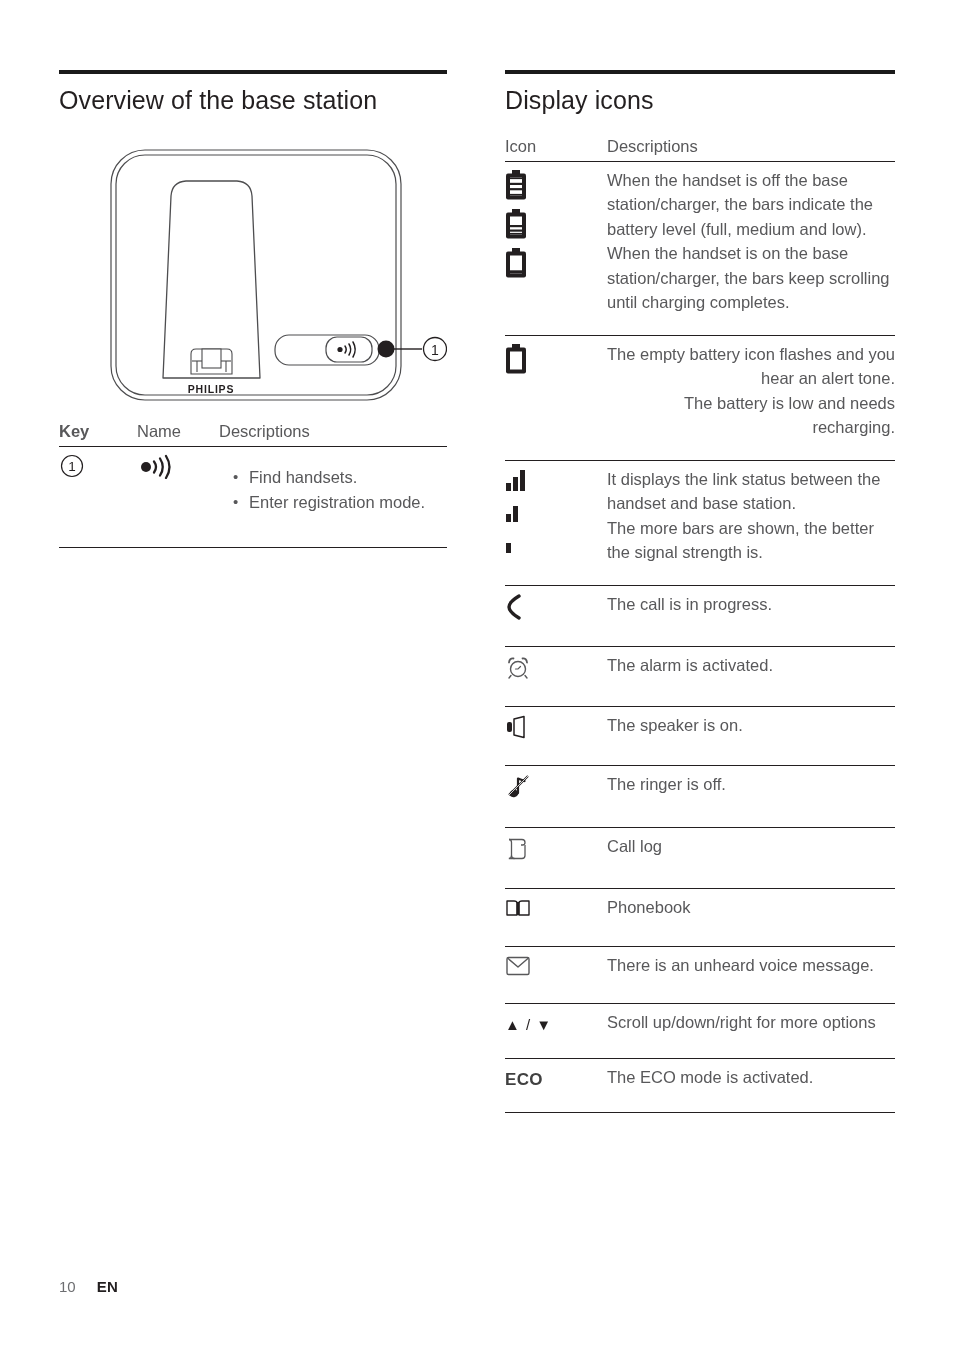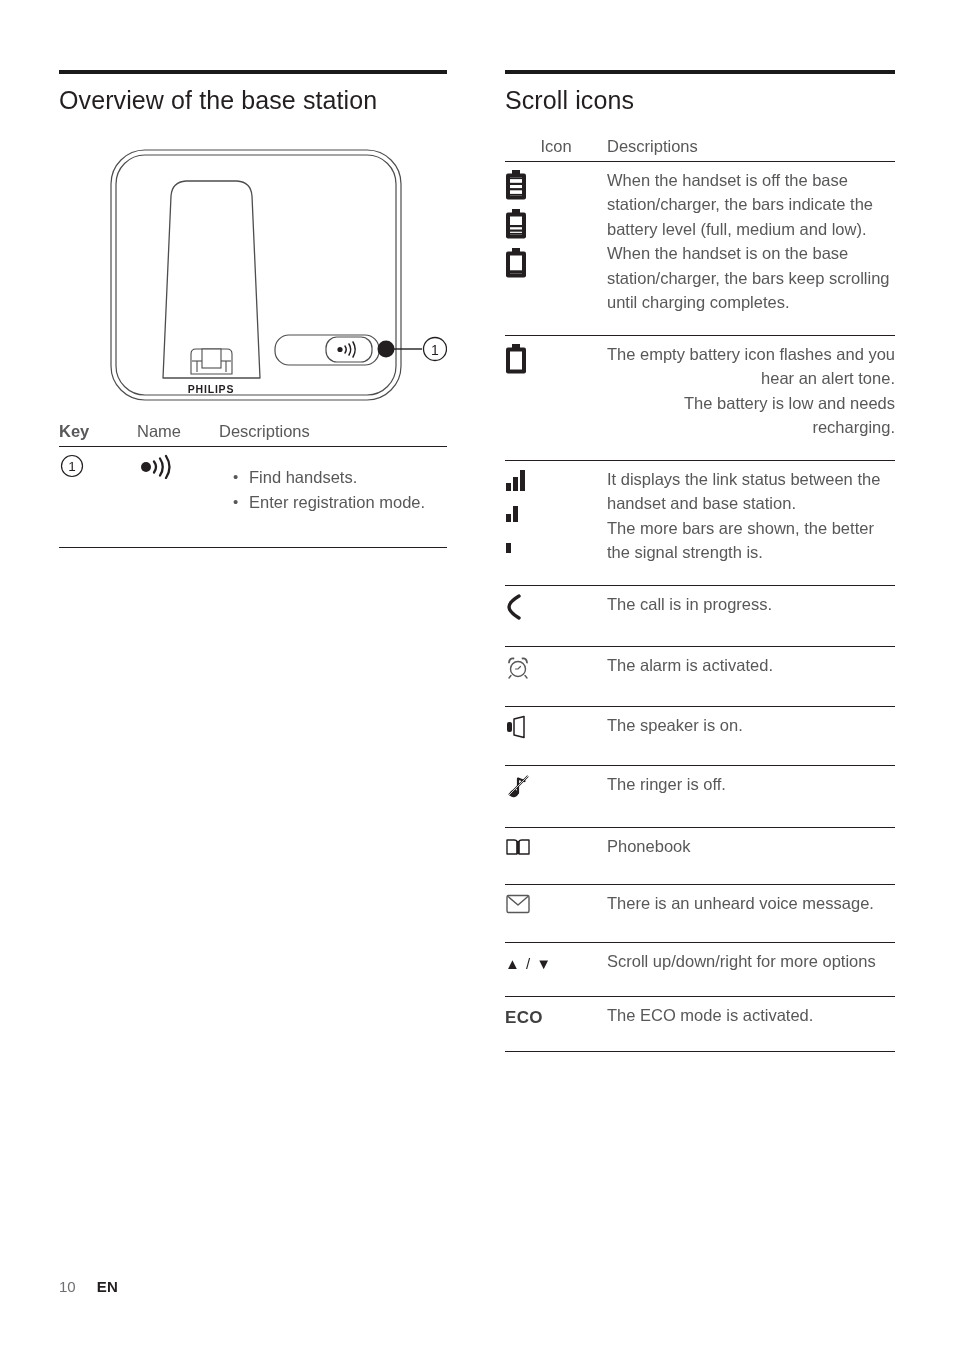--- a/index.html
+++ b/index.html
@@ -91,21 +91,21 @@
   }
   table.tbl tbody tr {
     border-bottom: 1.3px solid #231f20;
   }
 
   
   .kt .c-key  { width: 78px; font-weight: bold; }
   .kt .c-name { width: 82px; }
 
   
-  .it .c-icon { width: 102px; text-align: center; }
+  .it .c-icon { width: 102px; }
 
   .bullets {
     margin: 12px;
     padding: 0;
     list-style: none;
   }
   .bullets li {
     position: relative;
     padding-left: 18px;
     line-height: 25px;
@@ -239,21 +239,21 @@
             </ul>
           </td>
         </tr>
       </tbody>
     </table>
   </div>
 
   <div class="col-right">
 
     <div class="head-rule"></div>
-    <h1 class="head-title">Scroll icons</h1>
+    <h1 class="head-title">Display icons</h1>
 
 
     <table class="tbl it" style="margin-top:20px;">
       <thead>
         <tr>
           <th class="c-icon">Icon</th>
           <th>Descriptions</th>
         </tr>
       </thead>
       <tbody>
@@ -361,20 +361,30 @@
             <svg width="26" height="26" viewBox="0 0 26 26">
               <ellipse cx="9" cy="19.5" rx="4.6" ry="3.6" fill="#231f20" transform="rotate(-16 9 19.5)"></ellipse>
               <path d="M 13 19 L 13 4.5 L 19.5 7" fill="none" stroke="#231f20" stroke-width="2.2" stroke-linejoin="round" stroke-linecap="round"></path>
               <line x1="4" y1="21" x2="23" y2="2" stroke="#231f20" stroke-width="2"></line>
               <line x1="4" y1="21" x2="23" y2="2" stroke="#ffffff" stroke-width="0.8"></line>
             </svg>
           </td>
           <td>The ringer is off.</td>
         </tr>
 
+        <tr>
+          <td class="icon-cell">
+            <svg width="24" height="26" viewBox="0 0 24 26">
+              <path d="M 4 3.5 L 17 3.5 Q 20 3.5 20 6.5 Q 20 9 17.5 9 L 16 9" fill="none" stroke="#58585a" stroke-width="1.3" stroke-linejoin="round"></path>
+              <path d="M 4 3.5 Q 6.5 3.5 6.5 6.5 L 6.5 19.5 Q 6.5 22.5 9.5 22.5 L 17 22.5 Q 20 22.5 20 19.5 L 20 9" fill="none" stroke="#58585a" stroke-width="1.3" stroke-linejoin="round"></path>
+              <path d="M 6.5 19.5 Q 6.5 22.5 3.8 22.5 L 9.5 22.5" fill="none" stroke="#58585a" stroke-width="1.3"></path>
+            </svg>
+          </td>
+          <td>Call log</td>
+        </tr>
 
         <tr>
           <td class="icon-cell">
             <svg width="26" height="22" viewBox="0 0 26 22">
               <path d="M 2 4 L 2 18 L 12 18 L 12 6 Q 12 4 9 4 Z" fill="none" stroke="#231f20" stroke-width="1.4" stroke-linejoin="round"></path>
               <path d="M 24 4 L 24 18 L 14 18 L 14 6 Q 14 4 17 4 Z" fill="none" stroke="#231f20" stroke-width="1.4" stroke-linejoin="round"></path>
               <rect x="11.6" y="5" width="2.8" height="13" fill="#231f20"></rect>
             </svg>
           </td>
           <td>Phonebook</td>

